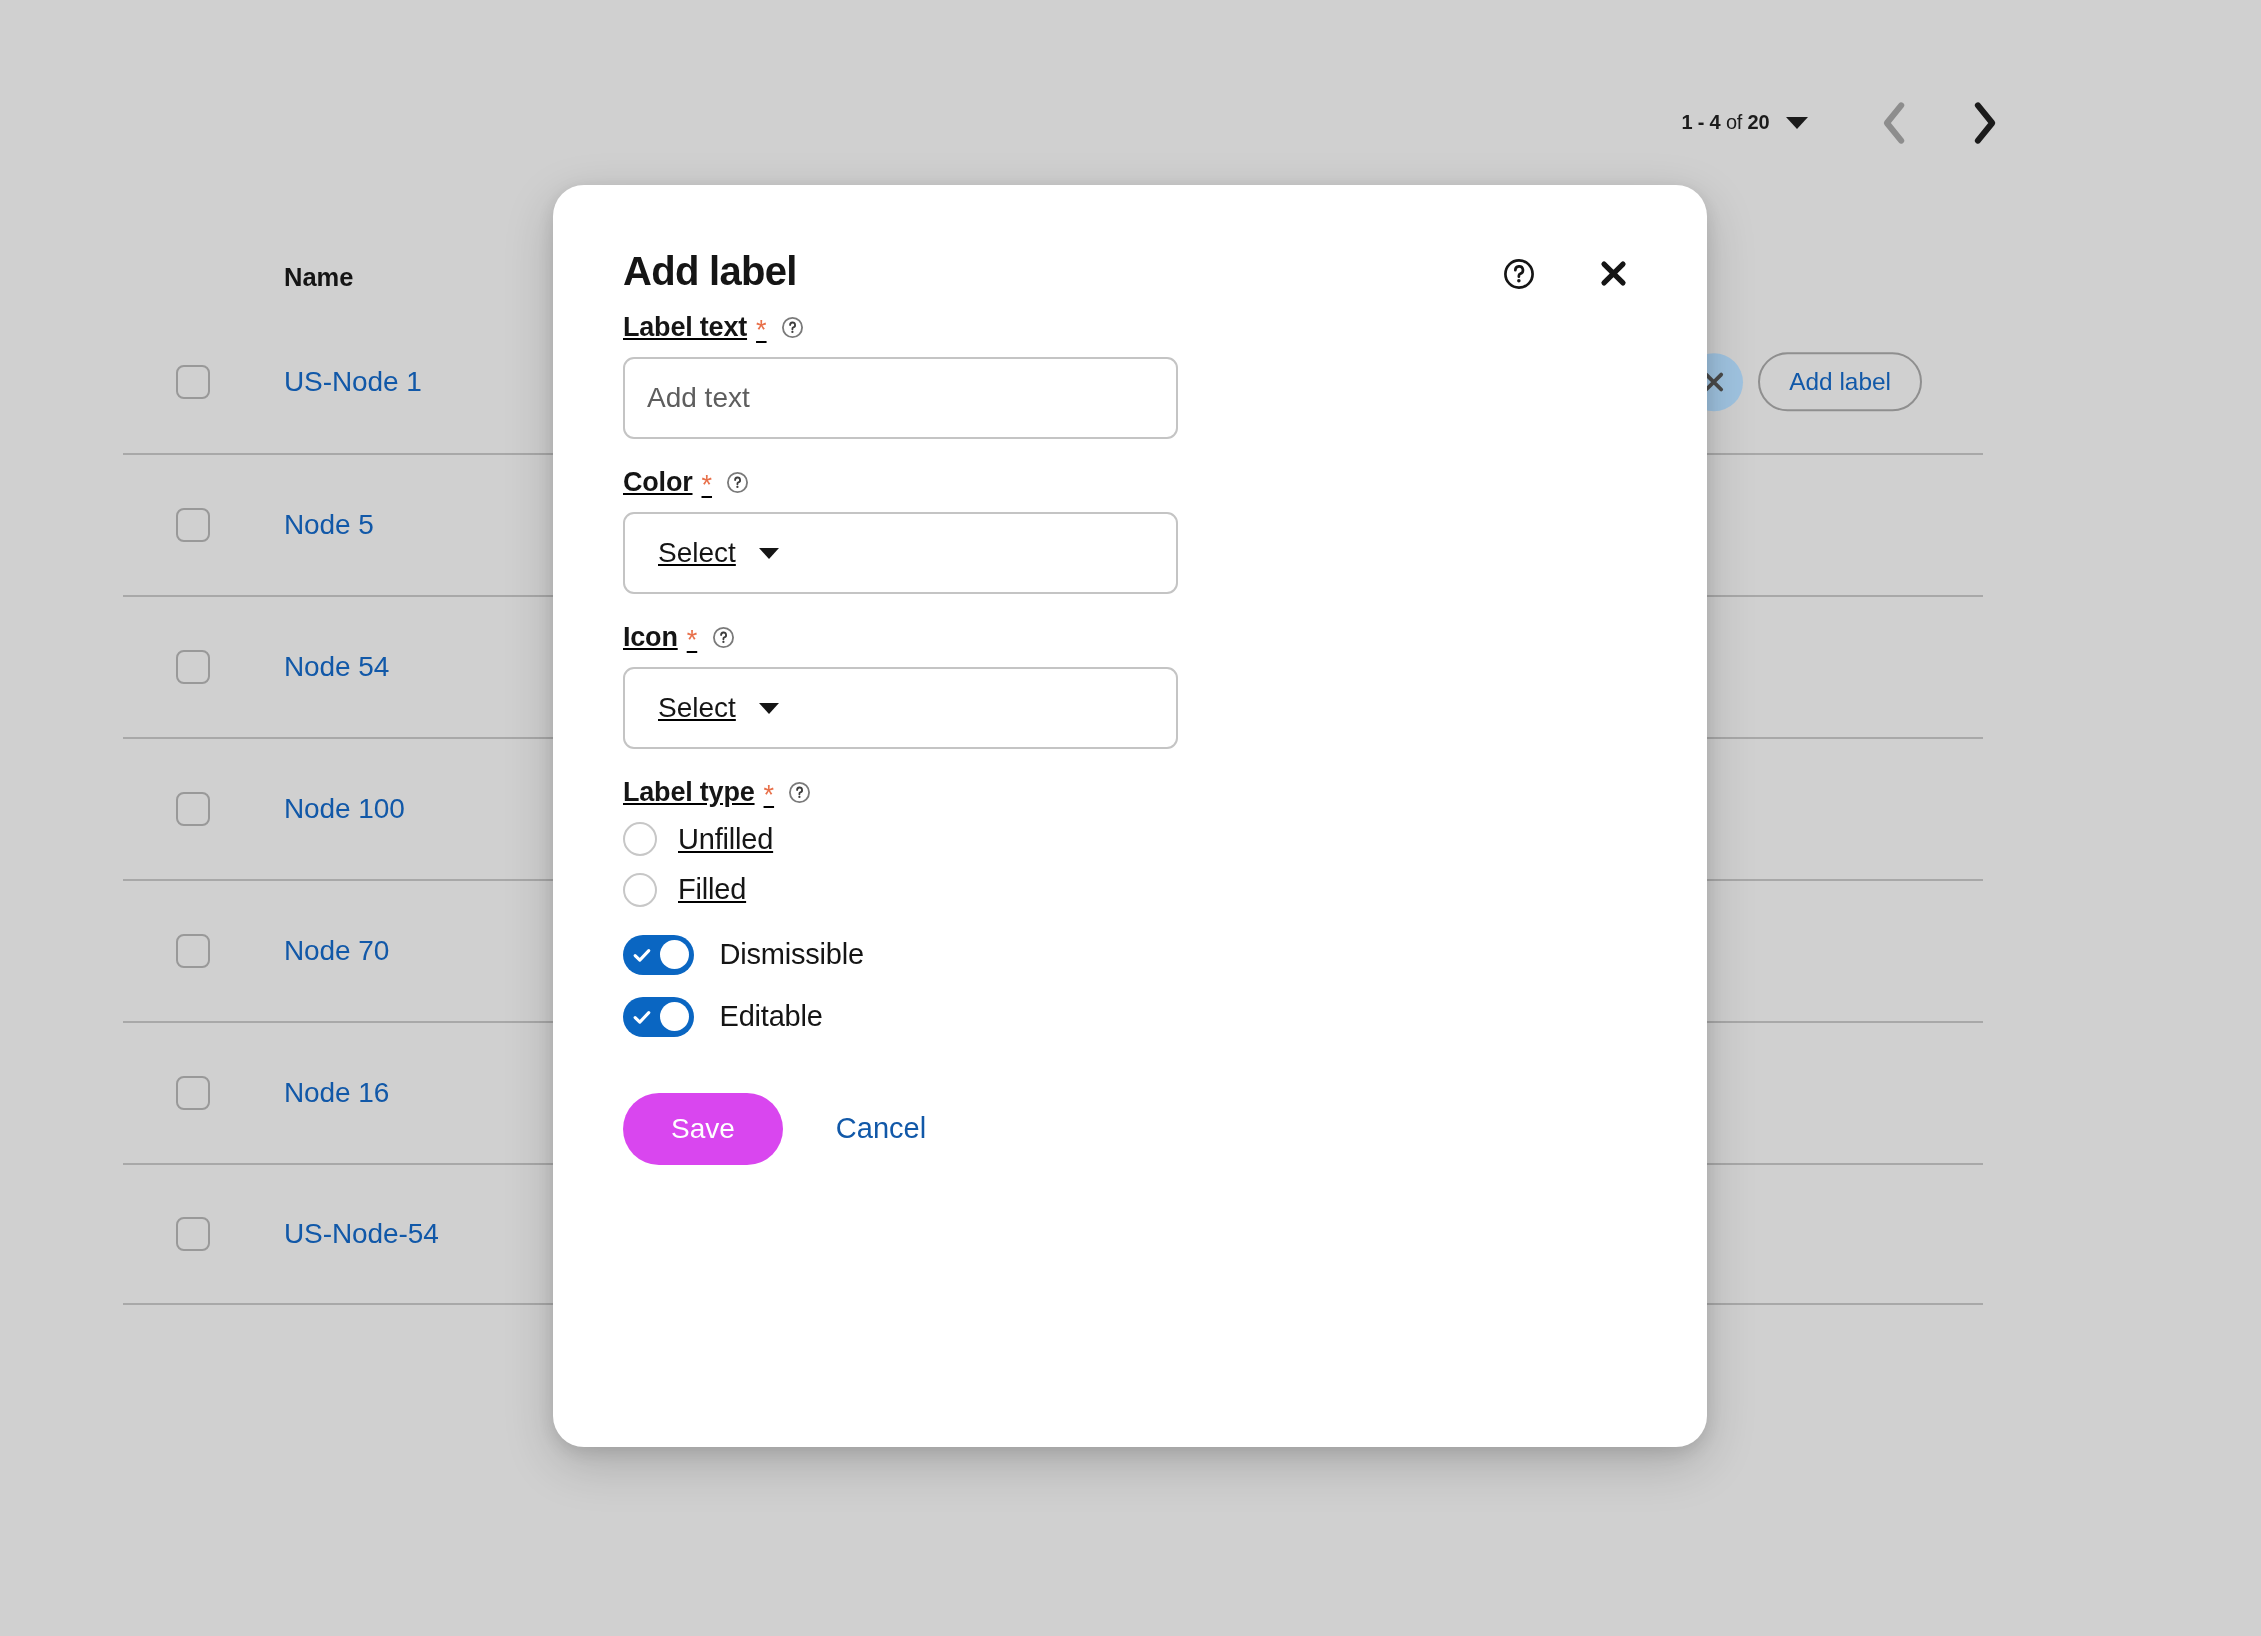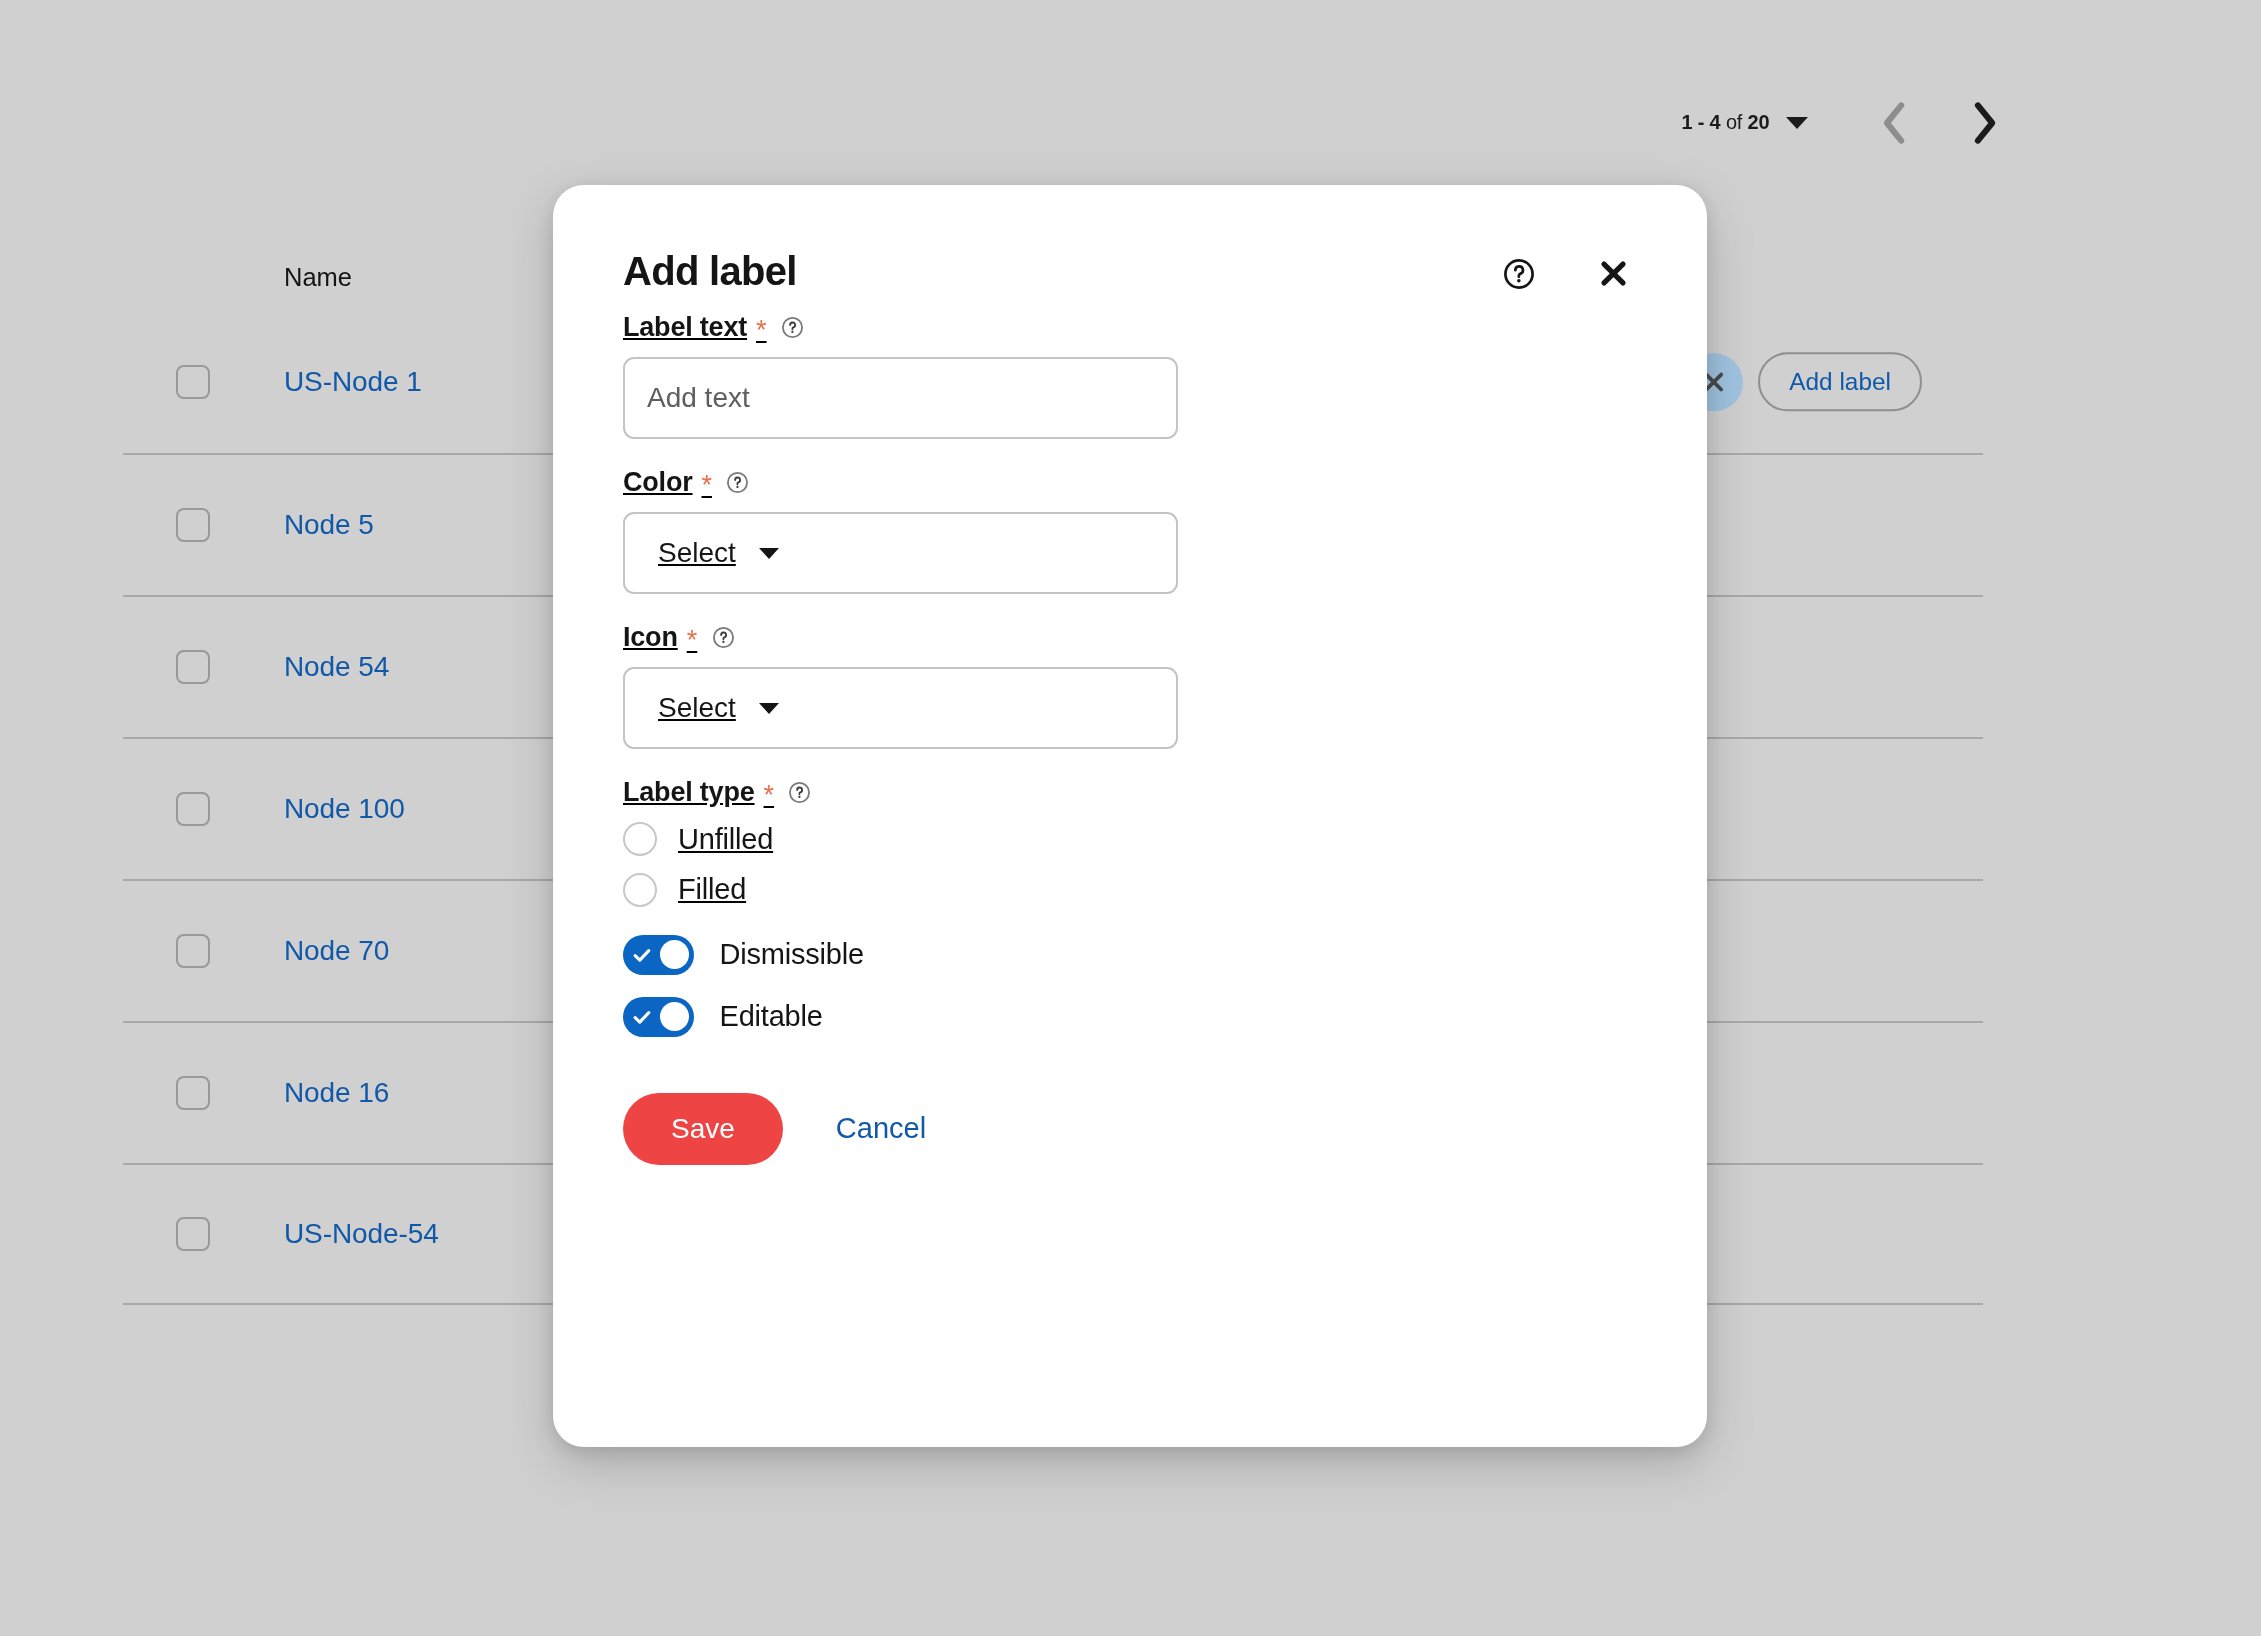--- a/index.html
+++ b/index.html
@@ -69,21 +69,21 @@
   }
   .table-head {
     height: 67px;
     display: flex;
     align-items: center;
   }
   .th-name {
     width: 211px;
     padding-left: 161px;
     font-size: 25.5px;
-    font-weight: 400;
+    font-weight: 700;
     color: #151515;
   }
   .table-row {
     height: 142px;
     display: flex;
     align-items: center;
     border-top: 2.8px solid #a8a8a8;
     position: relative;
   }
   .table-row.first { border-top: none; }
@@ -311,21 +311,21 @@
   }
 
   
   .modal-footer {
     display: flex;
     align-items: center;
     gap: 0;
     padding: 34px 70px 0 70px;
   }
   .btn-save {
-    background: #ef4444;
+    background: #d946ef;
     color: #ffffff;
     border: none;
     border-radius: 554px;
     font-family: "Liberation Sans", sans-serif;
     font-size: 28px;
     padding: 22px 48px;
     line-height: 1;
     cursor: pointer;
   }
   .btn-cancel {

